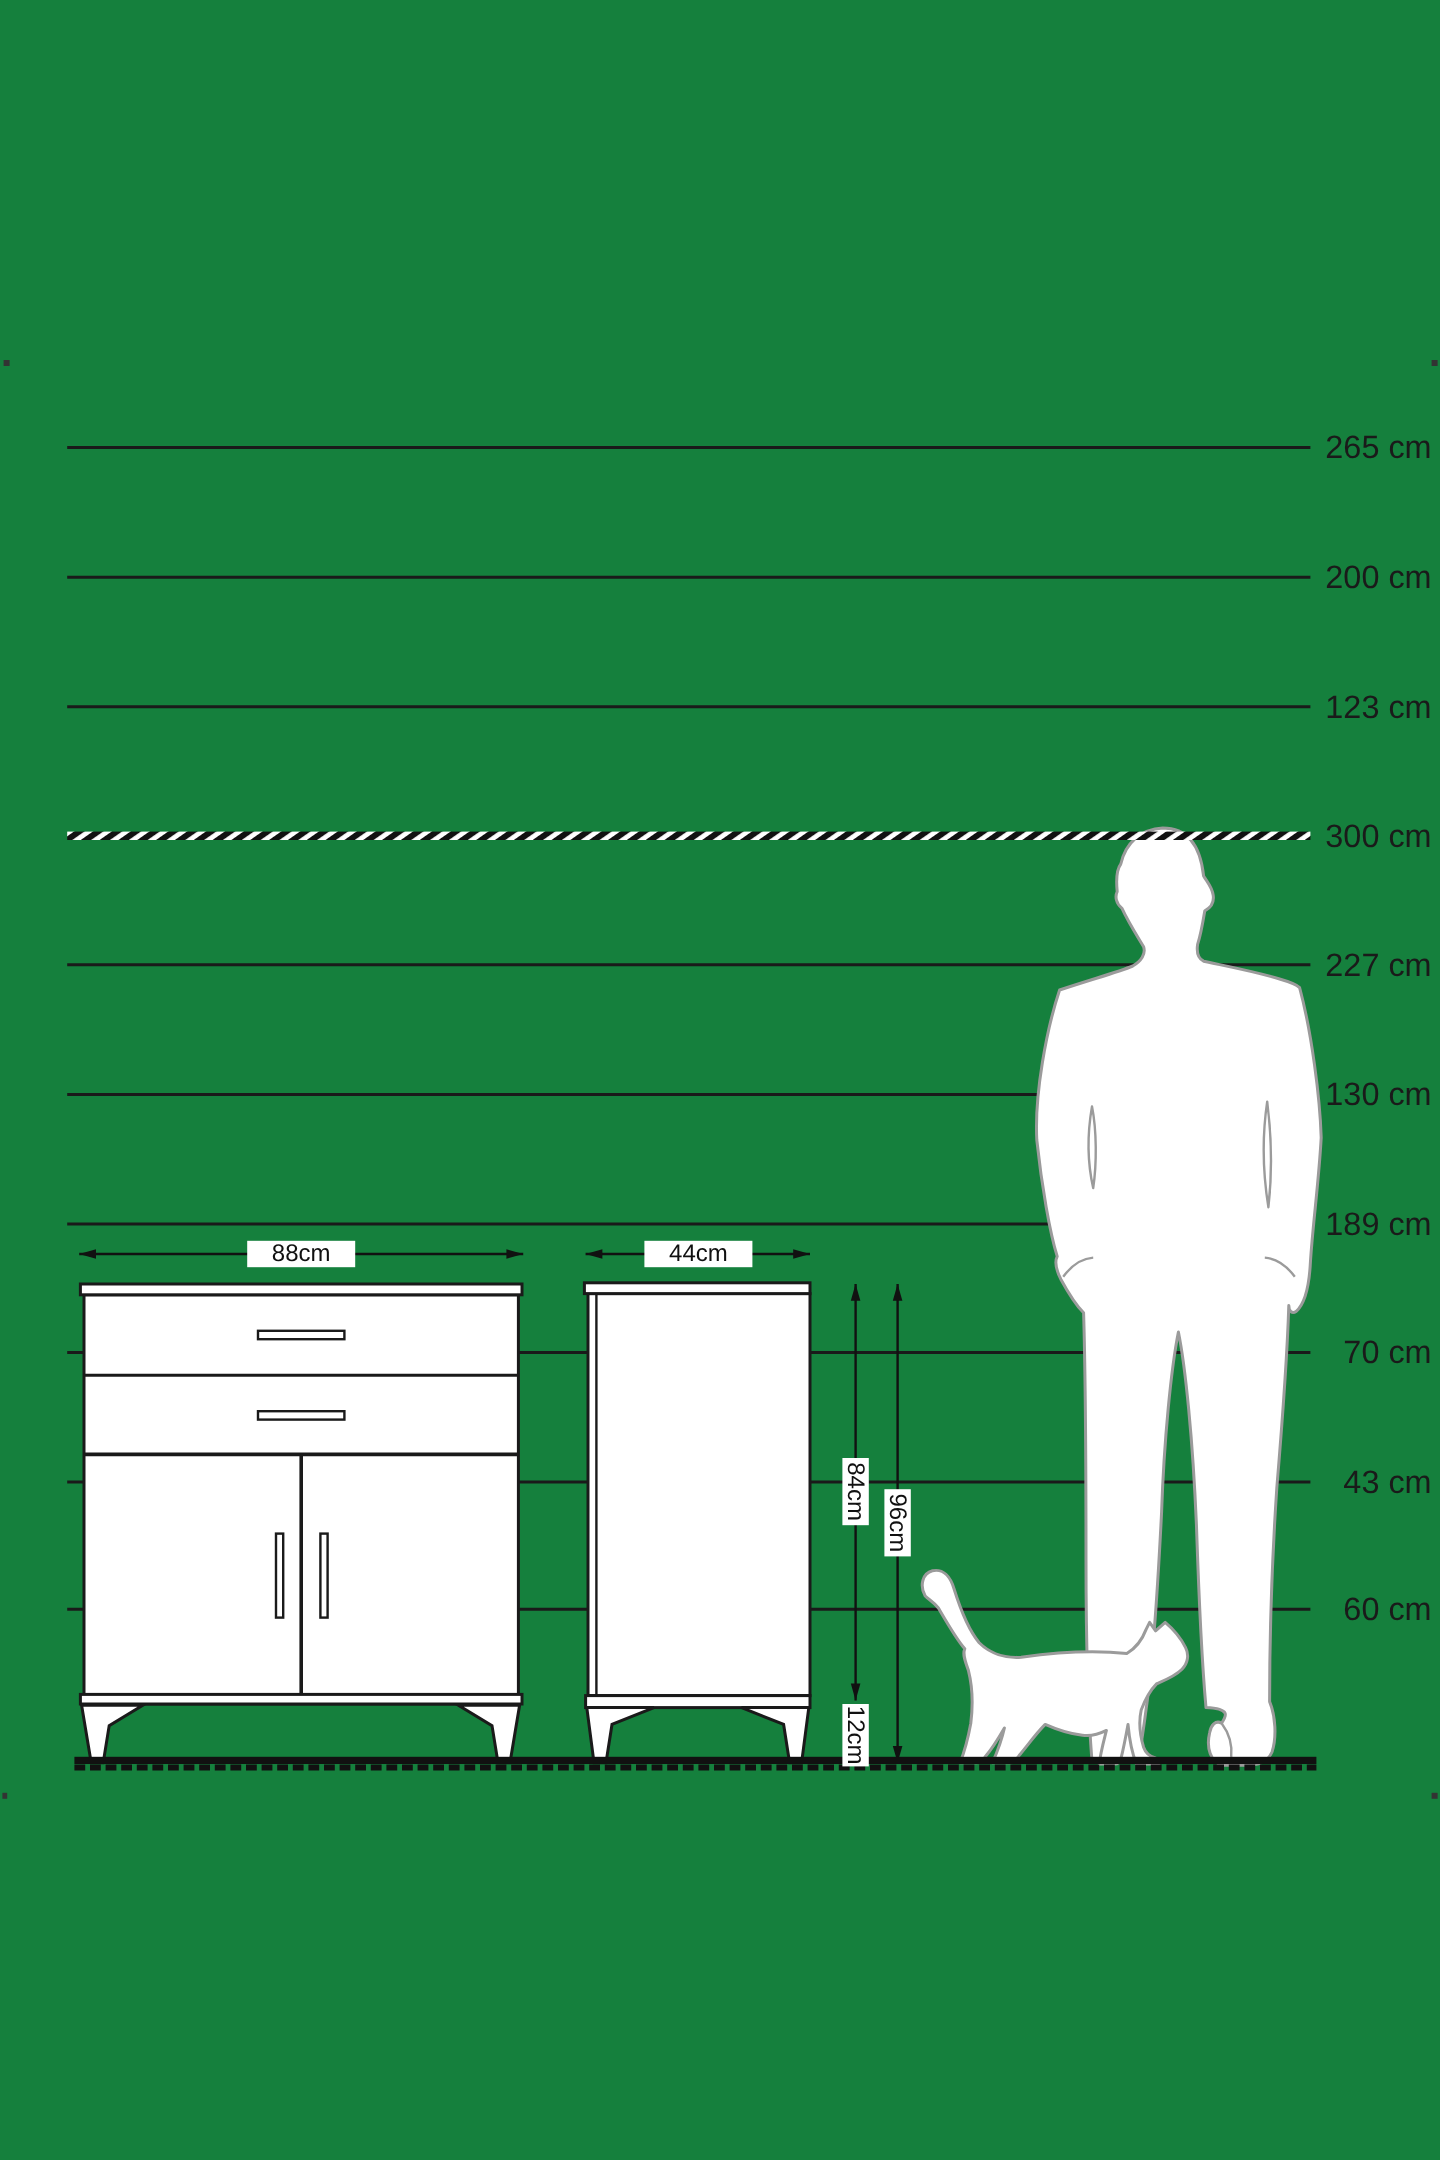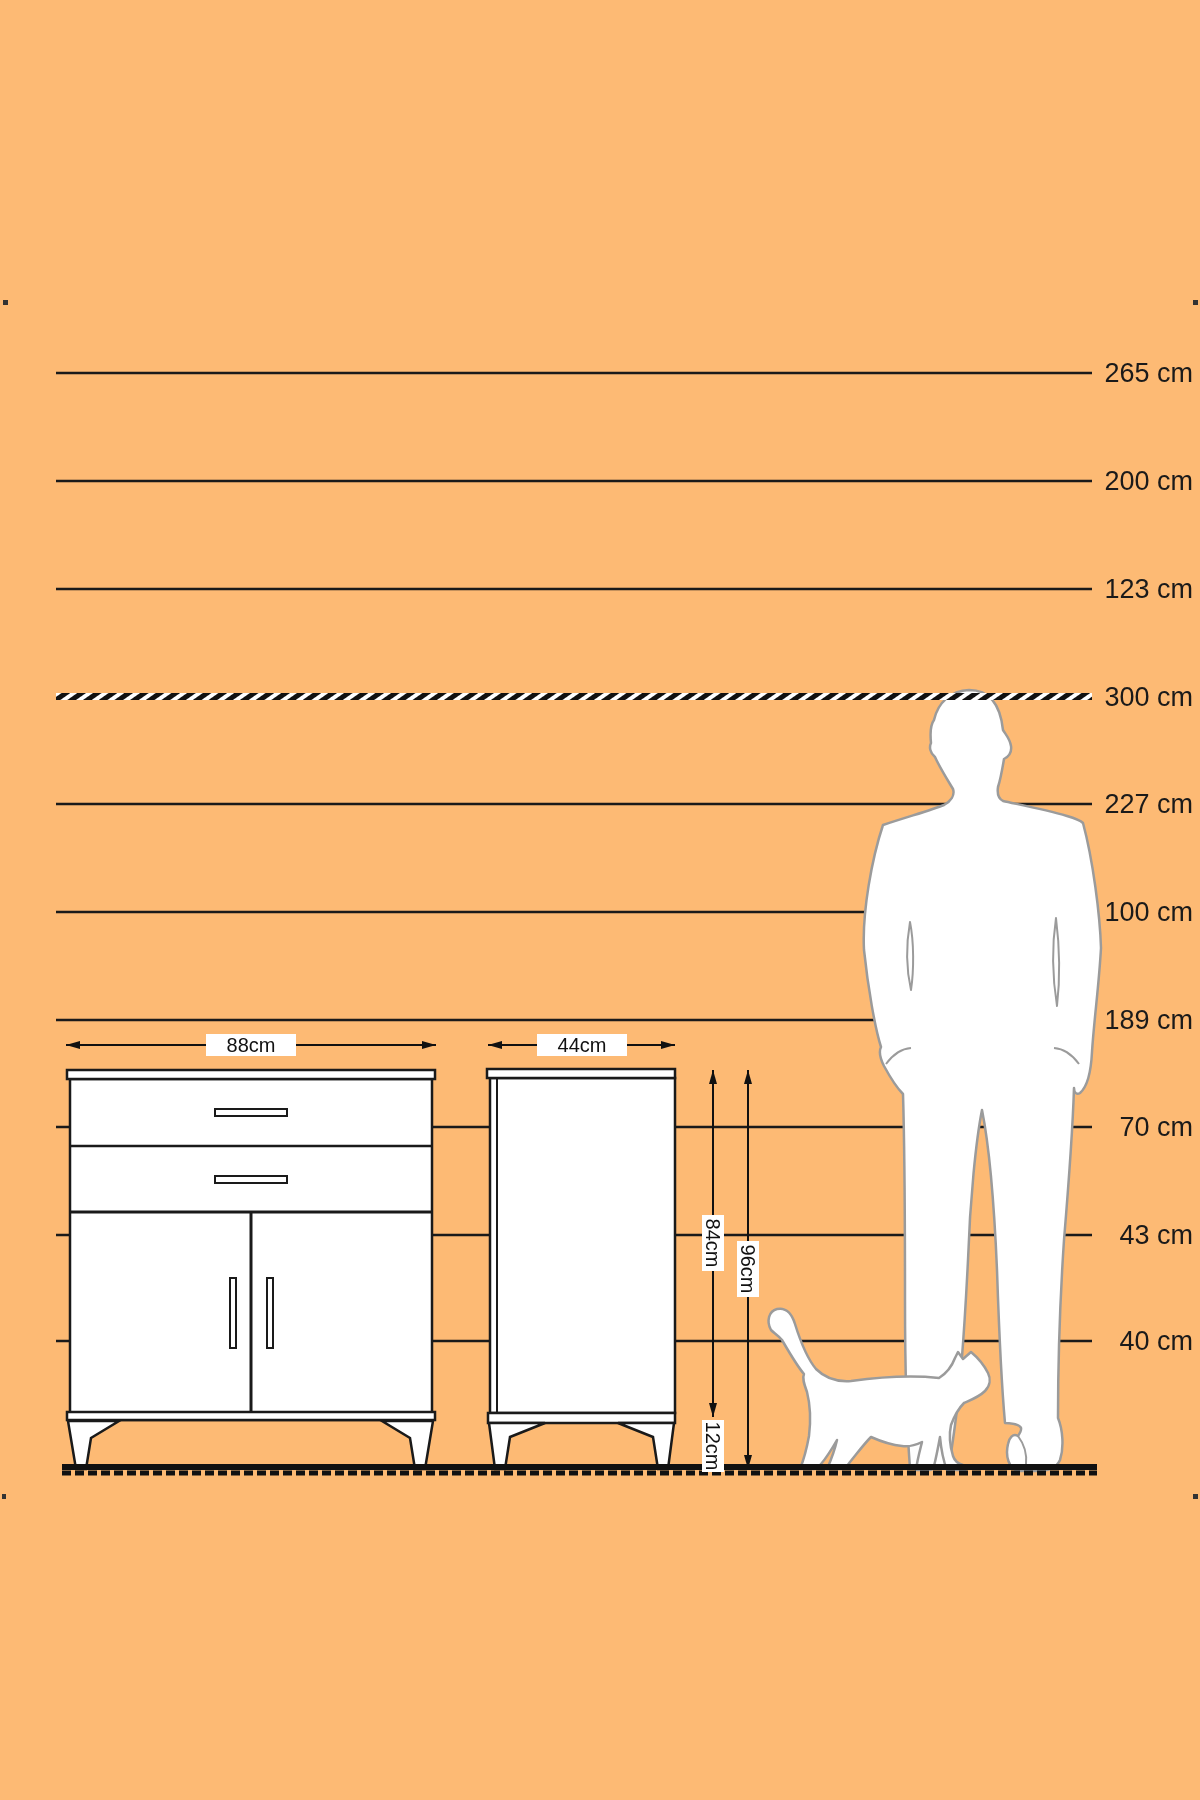--- a/index.html
+++ b/index.html
@@ -1,17 +1,17 @@
 <!DOCTYPE html>
 <html><head>
 <meta charset="utf-8">
 <style>
   html,body{margin:0;padding:0;background:#fff;}
   .canvas{
-    position:relative;width:1200px;height:1800px;background:#fdba74;
+    position:relative;width:1200px;height:1800px;background:#15803d;
     overflow:hidden;font-family:"Liberation Sans",sans-serif;
   }
   .canvas svg{position:absolute;left:0;top:0;}
   .scale-label{
     position:absolute;right:7px;height:36px;line-height:36px;
     font-size:27px;color:#1a1a1a;text-align:right;white-space:nowrap;
   }
   .dim-label{
     position:absolute;font-size:20px;color:#111111;background:#ffffff;
     text-align:center;line-height:22px;height:22px;white-space:nowrap;
@@ -190,25 +190,25 @@
     <rect x="2" y="1494" width="4" height="5"></rect>
     <rect x="1193" y="1494" width="5" height="5"></rect>
   </g>
 </svg>
 
 <div class="scale-label" style="top:355px">265 cm</div>
 <div class="scale-label" style="top:463px">200 cm</div>
 <div class="scale-label" style="top:571px">123 cm</div>
 <div class="scale-label" style="top:679px">300 cm</div>
 <div class="scale-label" style="top:786px">227 cm</div>
-<div class="scale-label" style="top:894px">100 cm</div>
+<div class="scale-label" style="top:894px">130 cm</div>
 <div class="scale-label" style="top:1002px">189 cm</div>
 <div class="scale-label" style="top:1109px">70 cm</div>
 <div class="scale-label" style="top:1217px">43 cm</div>
-<div class="scale-label" style="top:1323px">40 cm</div>
+<div class="scale-label" style="top:1323px">60 cm</div>
 
 <div class="dim-label" style="left:206px;top:1034px;width:90px">88cm</div>
 <div class="dim-label" style="left:537px;top:1034px;width:90px">44cm</div>
 <div class="dim-label rot" style="left:685px;top:1232px;width:56px">84cm</div>
 <div class="dim-label rot" style="left:720px;top:1258px;width:56px">96cm</div>
 <div class="dim-label rot" style="left:687px;top:1435px;width:52px">12cm</div>
 
 </div>
 
 </body></html>

